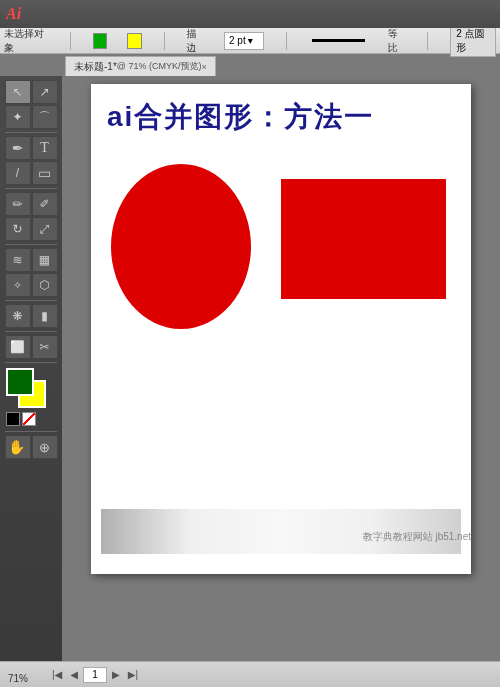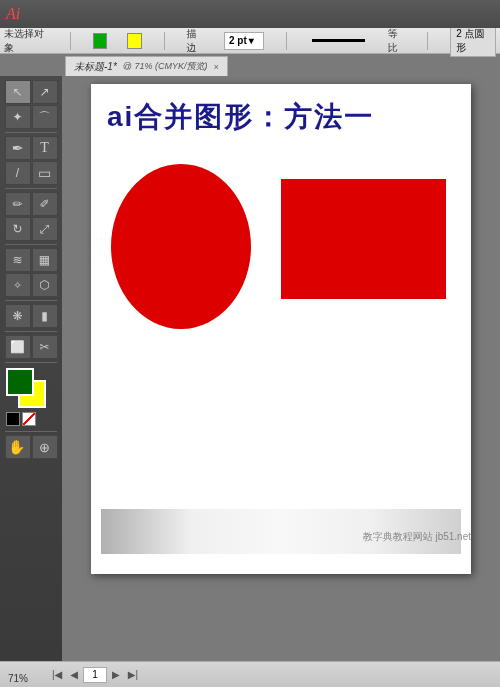--- a/index.html
+++ b/index.html
@@ -18,21 +18,21 @@
       height: 28px;
       background: linear-gradient(to bottom, #5a5a5a, #4a4a4a);
       display: flex;
       align-items: center;
       padding: 0 6px;
       position: relative;
     }
     #app-logo {
       color: #ff4444;
       font-size: 16px;
-      font-weight: normal;
+      font-weight: bold;
       font-style: italic;
       margin-right: 12px;
       font-family: Georgia, serif;
     }
     #menu-bar {
       display: flex;
       align-items: center;
       gap: 2px;
     }
     .menu-item {
@@ -60,21 +60,20 @@
     .options-dropdown {
       background: white;
       border: 1px solid #aaa;
       height: 18px;
       font-size: 10px;
       display: flex;
       align-items: center;
       padding: 0 4px;
       gap: 2px;
       min-width: 40px;
-      font-weight: bold;
     }
     .color-swatch-green {
       width: 16px; height: 16px;
       background: #00aa00;
       border: 1px solid #888;
     }
     .color-swatch-yellow {
       width: 16px; height: 16px;
       background: #ffff00;
       border: 1px solid #888;
@@ -108,22 +107,20 @@
     .tab {
       height: 20px;
       background: #e0e0e0;
       border: 1px solid #aaa;
       border-bottom: none;
       display: flex;
       align-items: center;
       padding: 0 8px;
       font-size: 10px;
       color: #333;
-      gap: 6px;
-      font-style: italic;
     }
     .tab-close {
       font-size: 9px;
       color: #666;
     }
 
     
     #main-area {
       display: flex;
       width: 100%;

